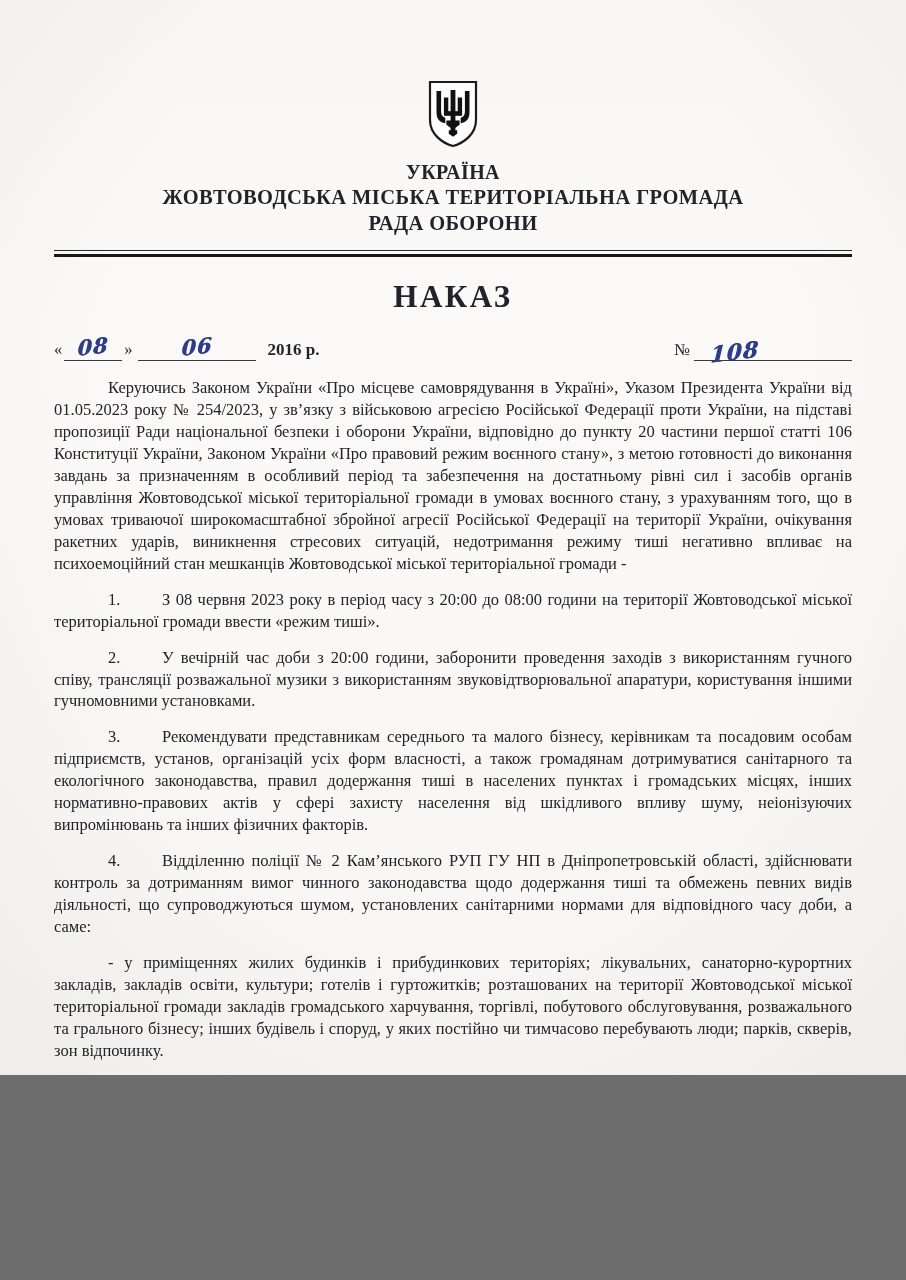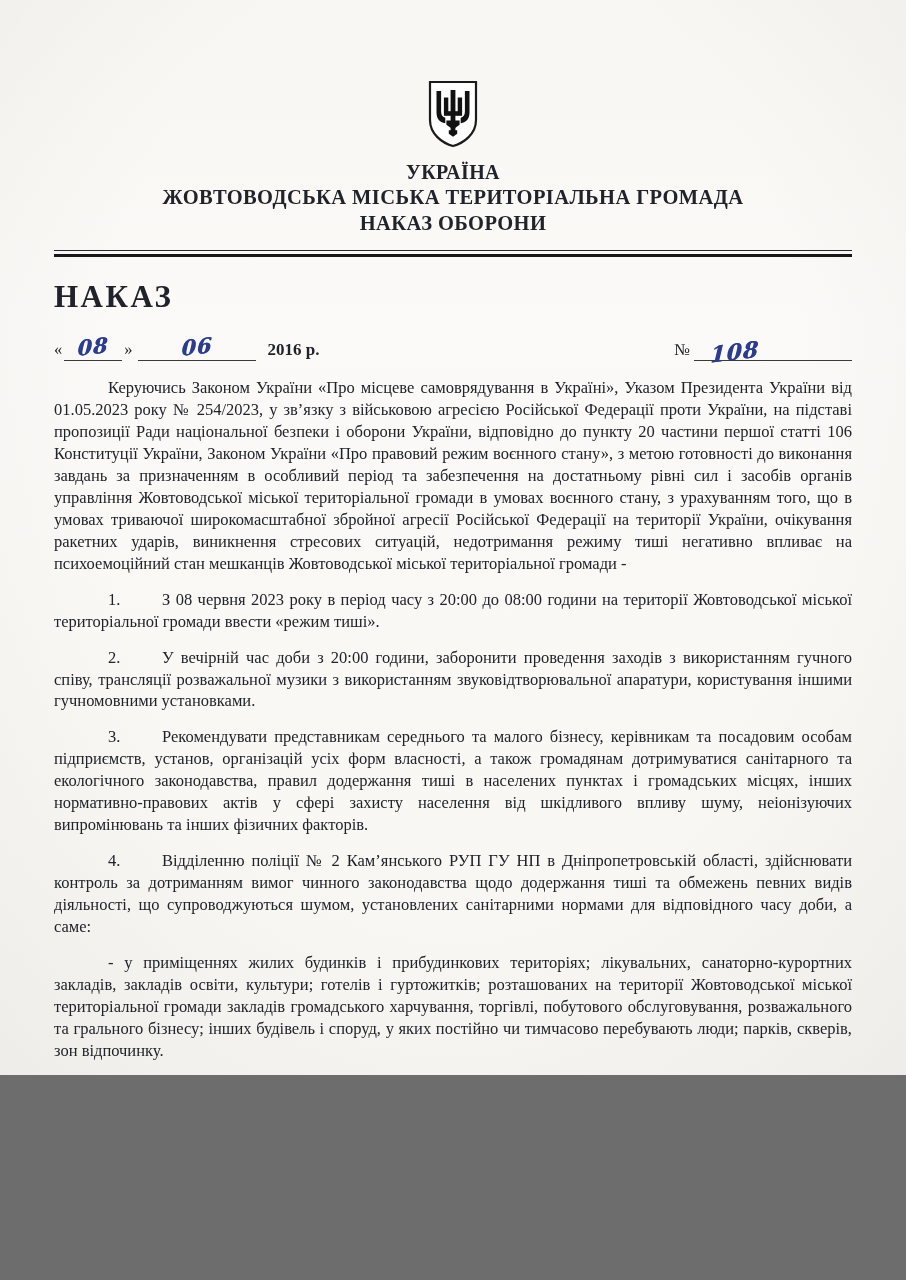--- a/index.html
+++ b/index.html
@@ -66,20 +66,21 @@
     background: #2a2a2a;
     margin-bottom: 3px;
   }
   .rule-thick {
     height: 3px;
     background: #16181c;
   }
 
   
   .doc-title {
+    text-align: center;
     font-size: 31px;
     font-weight: bold;
     letter-spacing: 2.5px;
     margin-top: 22px;
   }
 
   
   .meta-row {
     display: flex;
     align-items: flex-end;
@@ -255,21 +256,21 @@
             <path d="M18.4,40.5 h13.2 v4.3 l-6.6,4.6 l-6.6,-4.6 z"></path>
             <path d="M20.8,50.2 h8.4 v3.6 l-4.2,3.0 l-4.2,-3.0 z"></path>
           </g>
         </svg>
       </span>
     </div>
 
     <div class="org-header">
       <div class="org-line org-country">УКРАЇНА</div>
       <div class="org-line org-name">ЖОВТОВОДСЬКА МІСЬКА ТЕРИТОРІАЛЬНА ГРОМАДА</div>
-      <div class="org-line org-body">НАКАЗ ОБОРОНИ</div>
+      <div class="org-line org-body">РАДА ОБОРОНИ</div>
     </div>
 
     <div class="rule-group">
       <div class="rule-thin"></div>
       <div class="rule-thick"></div>
     </div>
 
     <div class="doc-title">НАКАЗ</div>
 
     <div class="meta-row">

